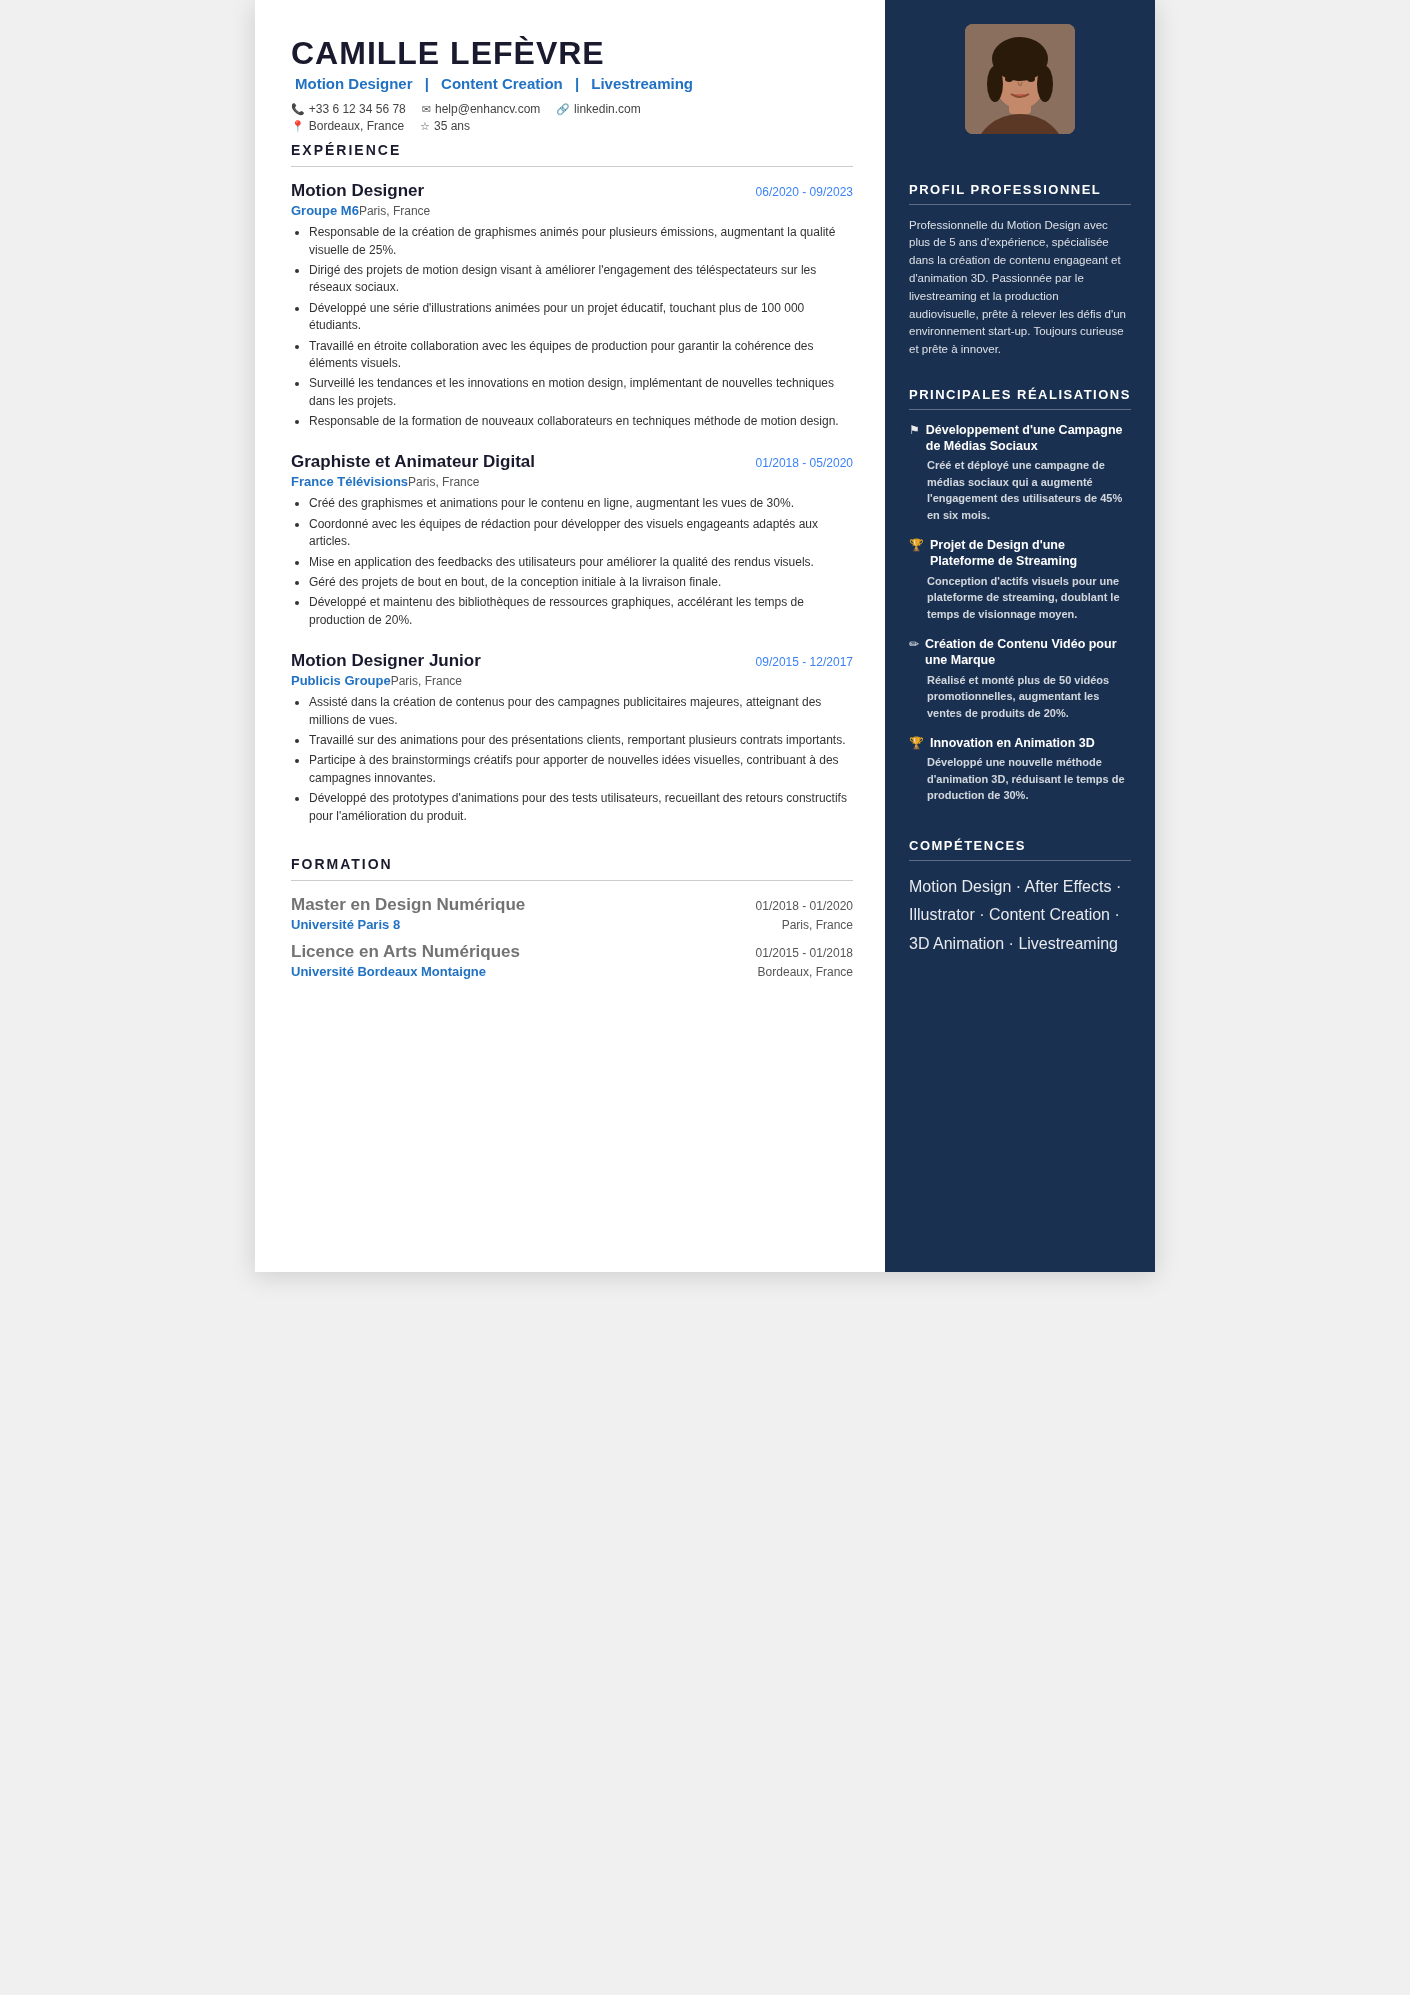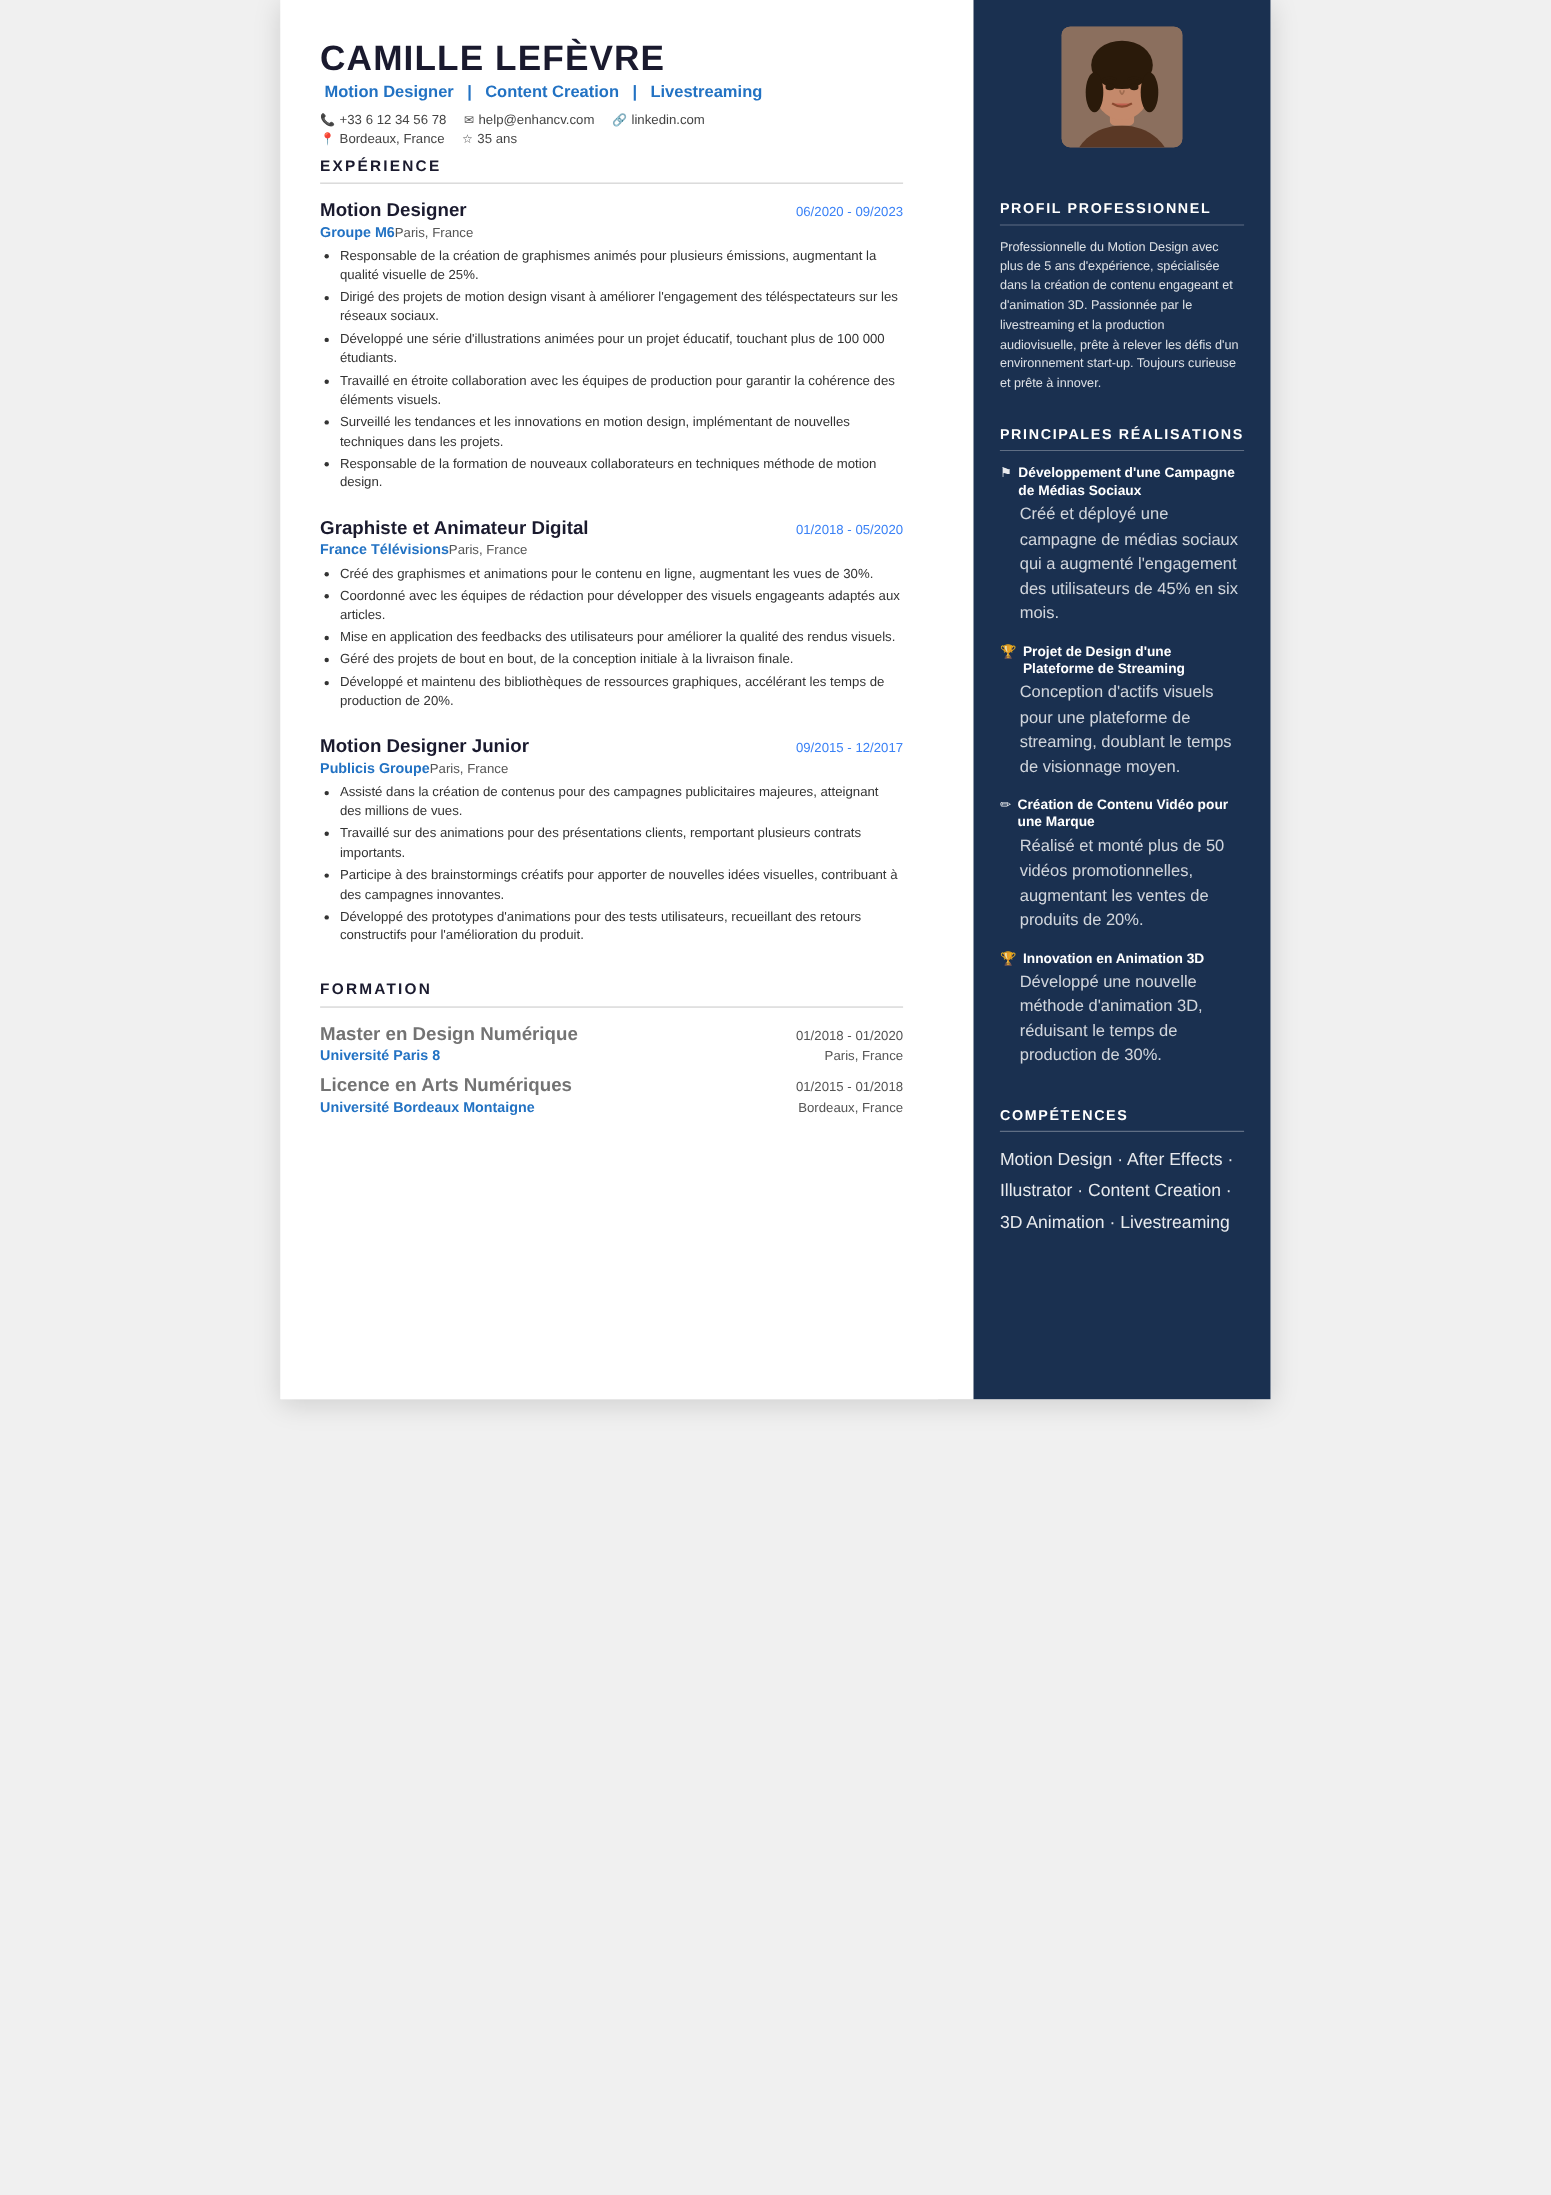--- a/index.html
+++ b/index.html
@@ -28,21 +28,20 @@
     }
     
     .right-col {
       width: 270px;
       background: #1a3050;
       color: white;
       padding: 0 24px 32px 24px;
       display: flex;
       flex-direction: column;
       align-items: flex-start;
-      margin-left: 32px;
     }
 
     
     .header {
     }
     .name {
       font-size: 32px;
       font-weight: 900;
       color: #1a1a2e;
       letter-spacing: 1px;
@@ -236,24 +235,25 @@
       margin-top: 1px;
       flex-shrink: 0;
     }
     .realisation-title {
       font-size: 12.5px;
       font-weight: 700;
       color: white;
       line-height: 1.3;
     }
     .realisation-desc {
-      font-size: 15px;
+      font-size: 11px;
       color: rgba(255,255,255,0.8);
       line-height: 1.5;
       margin-left: 18px;
+      font-weight: bold;
     }
 
     
     .competences-text {
       font-size: 16px;
       color: rgba(255,255,255,0.9);
       line-height: 1.8;
     }
 
     .left-content {

